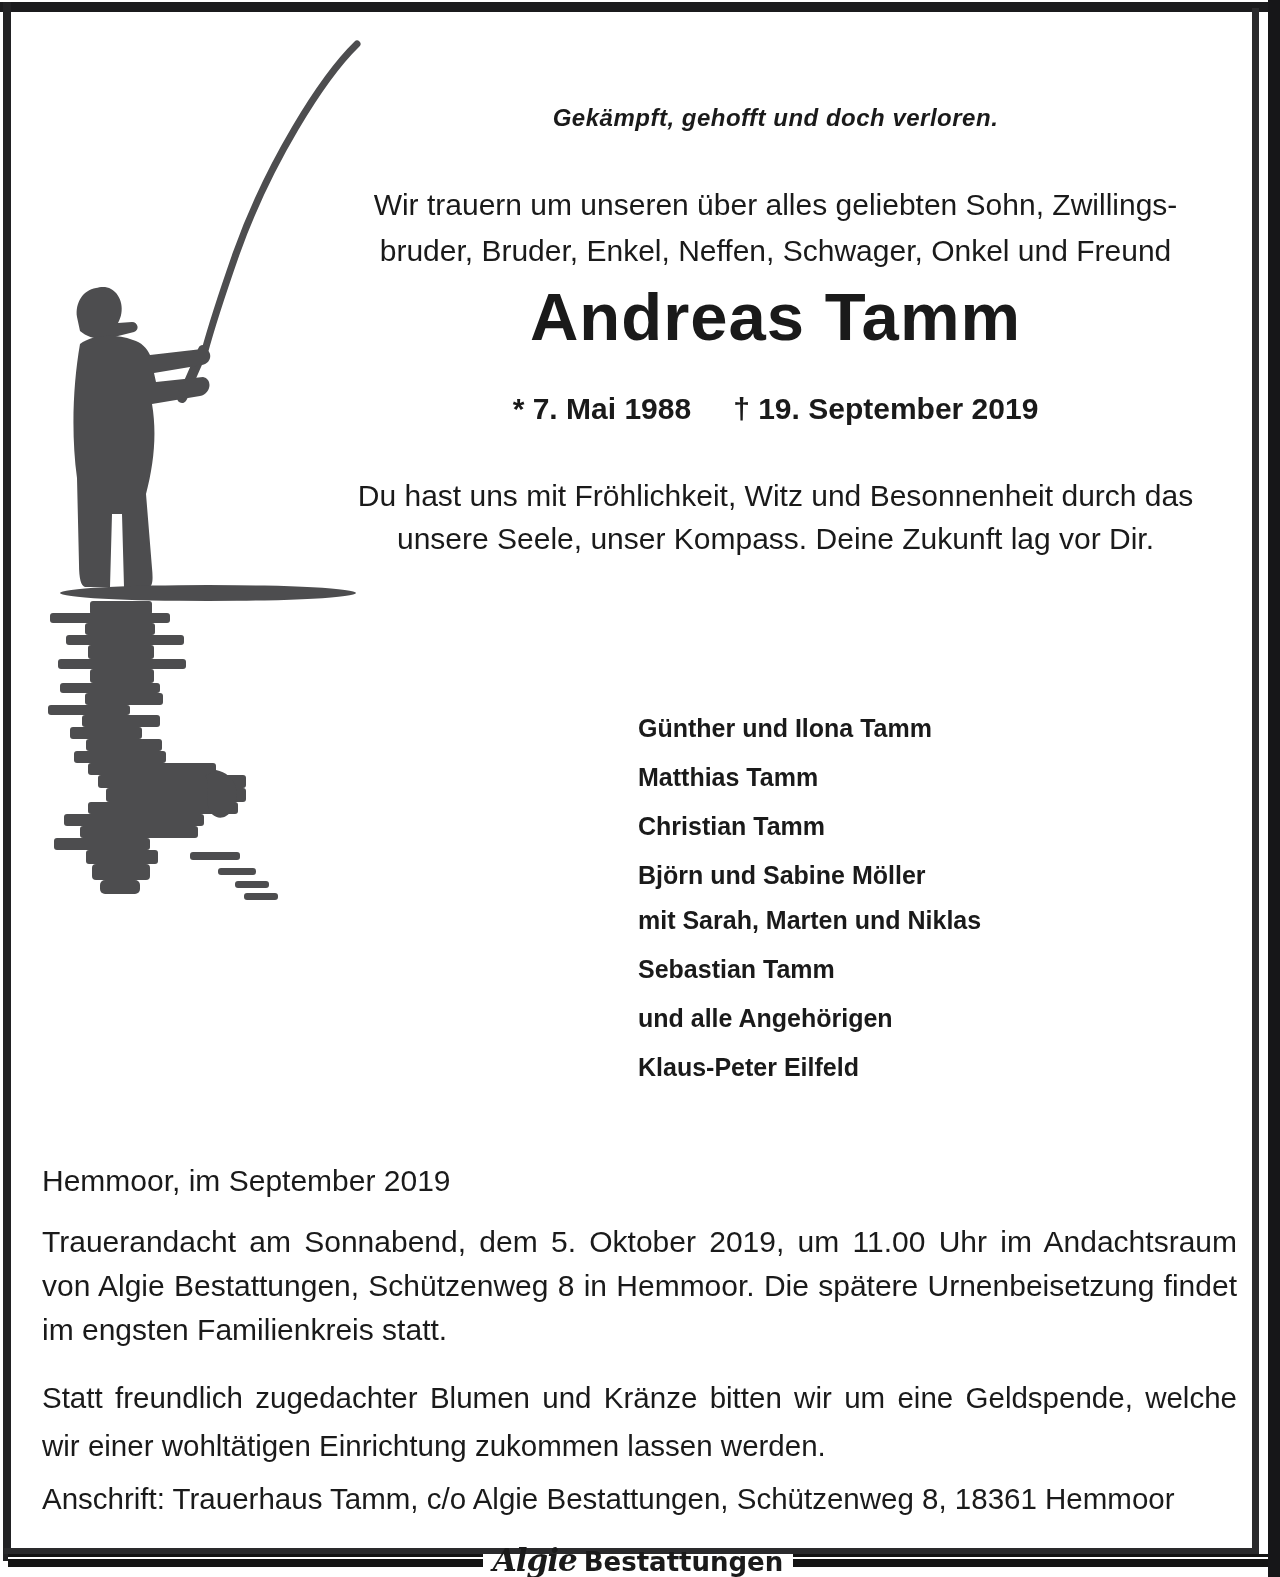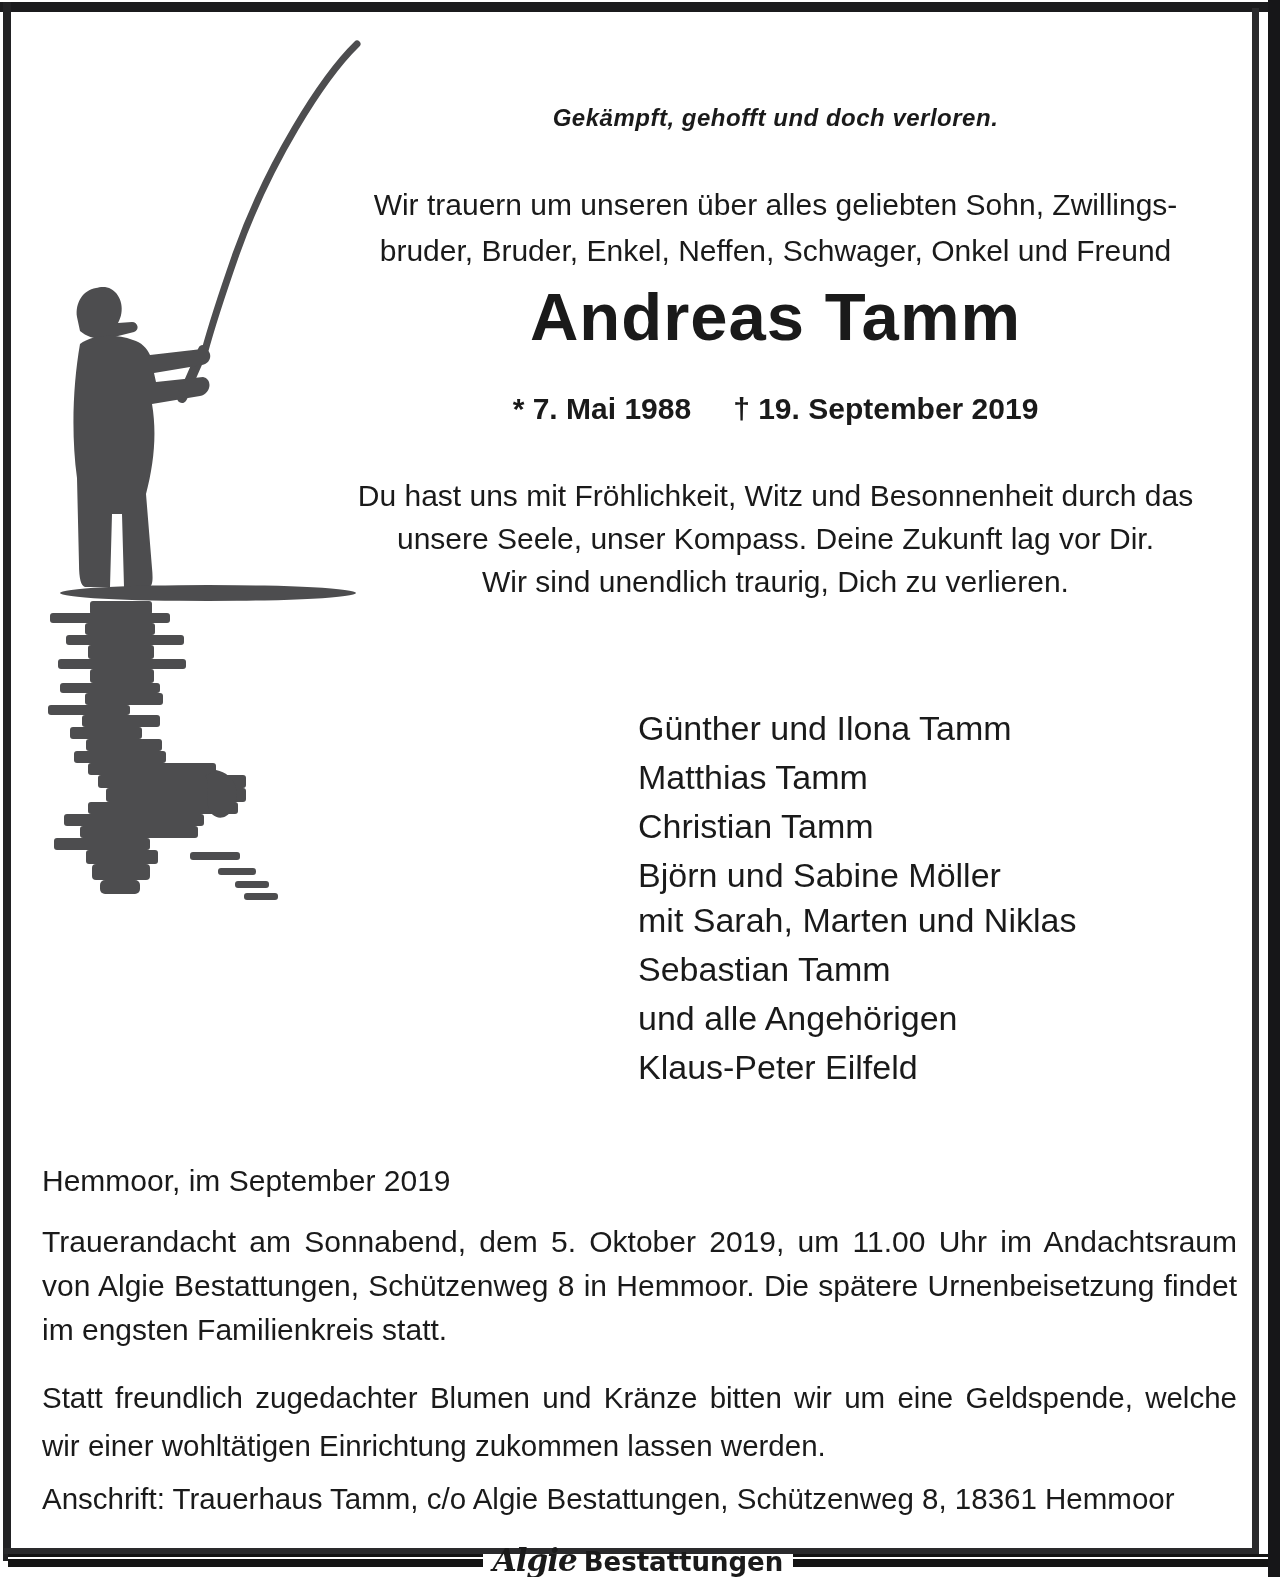--- a/index.html
+++ b/index.html
@@ -45,21 +45,21 @@
   }
   .dates .birth { margin-right:42px; }
   .memorial {
     position:absolute; top:474px; left:0; right:0;
     font-size:30px; line-height:43px;
   }
   .mourners {
     position:absolute; top:706px; left:330px;
     text-align:left; list-style:none;
   }
-  .mourners li { font-size:34px; font-weight:normal; line-height:45px; margin-bottom:4px; }
+  .mourners li { font-size:25px; font-weight:bold; line-height:45px; margin-bottom:4px; }
 
   
   .lower { position:absolute; left:42px; width:1195px; top:0; text-align:left; }
   .dateline  { position:absolute; top:1164px; left:0; font-size:30px; }
   .service   { position:absolute; top:1220px; left:0; right:0; font-size:30px; line-height:44px; text-align:justify; }
   .donation  { position:absolute; top:1374px; left:0; right:0; font-size:29.5px; line-height:48px; text-align:justify; }
   .address   { position:absolute; top:1482px; left:0; right:0; font-size:29.5px; }
 
   
   .logo-band {
@@ -162,21 +162,20 @@
 
     <div class="deceased-name">Andreas Tamm</div>
 
     <div class="dates">
       <span class="birth">* 7. Mai 1988</span><span class="death">† 19. September 2019</span>
     </div>
 
     <div class="memorial">
       <div>Du hast uns mit Fröhlichkeit, Witz und Besonnenheit durch das</div>
       <div>unsere Seele, unser Kompass. Deine Zukunft lag vor Dir.</div>
-      <div>Wir sind unendlich traurig, Dich zu verlieren.</div>
     </div>
 
     <ul class="mourners">
       <li>
         <div>Günther und Ilona Tamm</div>
       </li>
       <li>
         <div>Matthias Tamm</div>
       </li>
       <li>

